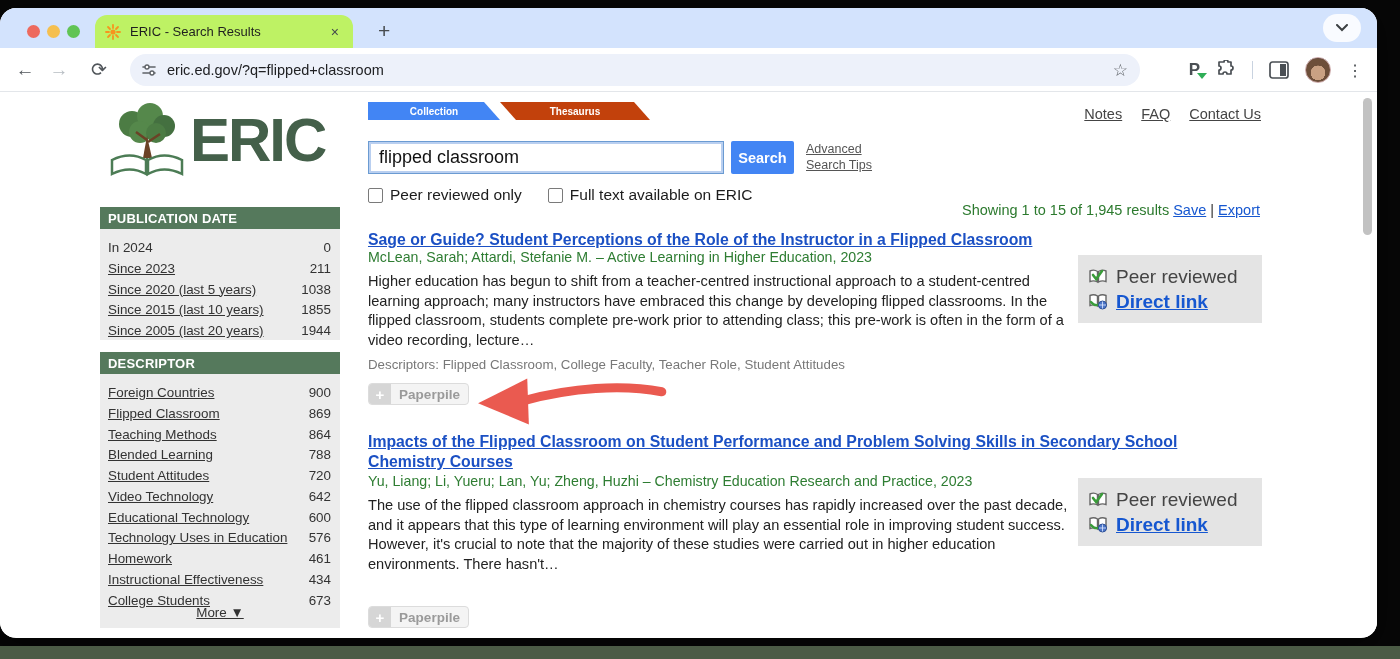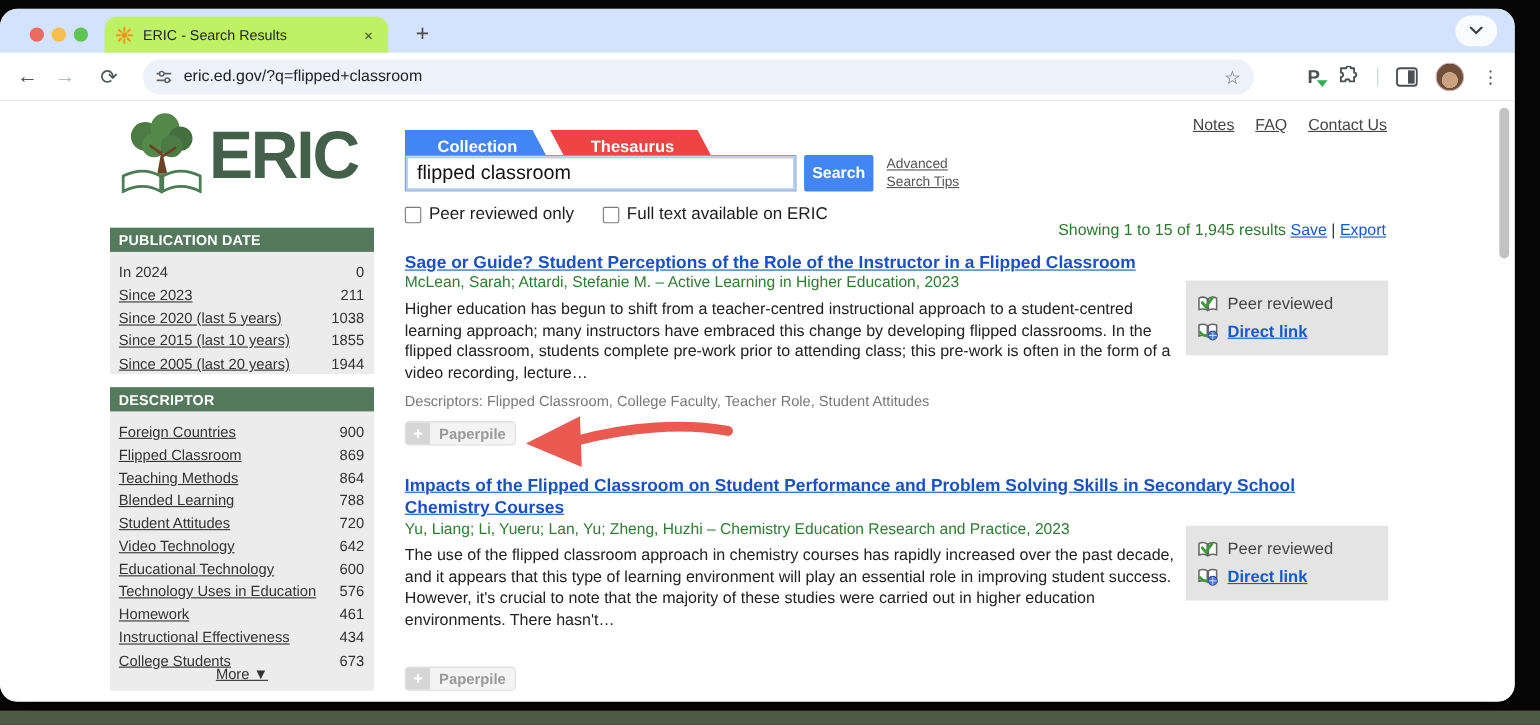--- a/index.html
+++ b/index.html
@@ -45,24 +45,24 @@
   .content { position:relative; height:545px; background:#fff; font-family:"Liberation Sans", sans-serif; }
   .scroll-thumb { position:absolute; right:5px; top:6px; width:9px; height:137px; border-radius:5px; background:#c2c2c2; }
 
   .top-links { position:absolute; top:14px; right:116px; font-size:14.5px; color:#444; }
   .top-links a { color:#444; text-decoration:underline; margin-left:15px; }
 
   .logo { position:absolute; left:98px; top:10px; display:flex; align-items:center; }
   .logo-text { font-size:60px; font-weight:800; color:#44604a; letter-spacing:-2px; line-height:74px; transform:scaleY(1.02); }
 
   
-  .stab { position:absolute; top:26px; height:30px; color:#fff; font-weight:700; font-size:15px;
+  .stab { position:absolute; top:10px; height:18px; color:#fff; font-weight:700; font-size:10px;
     display:flex; align-items:center; justify-content:center; }
   .stab-collection { left:368px; width:132px; background:#4285f4; clip-path:polygon(0 0, calc(100% - 16px) 0, 100% 100%, 0 100%); }
-  .stab-thesaurus { left:500px; width:150px; background:#ef4444; clip-path:polygon(0 0, calc(100% - 16px) 0, 100% 100%, 16px 100%); }
+  .stab-thesaurus { left:500px; width:150px; background:#c2410c; clip-path:polygon(0 0, calc(100% - 16px) 0, 100% 100%, 16px 100%); }
   .search-input { position:absolute; left:368px; top:49px; width:356px; height:33px; border:1px solid #6b9bd2;
     outline:2px solid #b9cff0; outline-offset:-3px; font-size:18px; color:#111; padding:0 10px;
     font-family:"Liberation Sans", sans-serif; background:#fff; }
   .search-btn { position:absolute; left:731px; top:49px; width:63px; height:33px; background:#4285f4; color:#fff;
     font-weight:700; font-size:14.5px; border:none; border-radius:2px; }
   .adv-tips { position:absolute; left:806px; top:49px; font-size:12.5px; color:#555; line-height:16px; }
   .adv-tips a { color:#555; text-decoration:underline; display:block; }
 
   .filters { position:absolute; left:368px; top:94px; display:flex; gap:26px; font-size:15.5px; color:#1c1c1c; }
   .cbrow { display:flex; align-items:center; gap:7px; }
@@ -84,21 +84,21 @@
   .prow .cnt { color:#333; }
   .more-row { text-align:center; font-size:13.4px; padding-top:2px; height:18px; }
   .more-row a { color:#333; text-decoration:underline; }
 
   
   .r-title { position:absolute; left:368px; font-size:15.8px; font-weight:700; color:#1b50c4; line-height:20px; }
   .r-title a { color:#1b50c4; text-decoration:underline; }
   .r-auth { position:absolute; left:368px; font-size:14.2px; color:#2e7d32; }
   .r-abs { position:absolute; left:368px; width:702px; font-size:14.6px; color:#222; line-height:19.5px; }
   .r-desc { position:absolute; left:368px; font-size:13.3px; color:#787878; }
-  .infobox { position:absolute; left:1078px; width:184px; background:#e4e4e4; padding:9px 10px; font-size:15px; color:#444; }
+  .infobox { position:absolute; left:1078px; width:184px; background:#e4e4e4; padding:9px 10px; font-size:19px; color:#444; }
   .ib-row { display:flex; align-items:center; gap:8px; height:25px; }
   .ib-row a { color:#1657d0; font-weight:700; text-decoration:underline; }
 
   .pp-btn { position:absolute; left:368px; width:101px; height:22px; background:#f4f4f4; border:1px solid #dcdcdc;
     border-radius:4px; display:flex; align-items:center; overflow:hidden; }
   .pp-plus { width:22px; height:100%; background:#d6d6d6; color:#fff; font-weight:700; font-size:15px;
     display:flex; align-items:center; justify-content:center; }
   .pp-label { flex:1; text-align:center; color:#9a9a9a; font-weight:700; font-size:13.5px; }
 
   .arrow-svg { position:absolute; left:472px; top:281px; }

